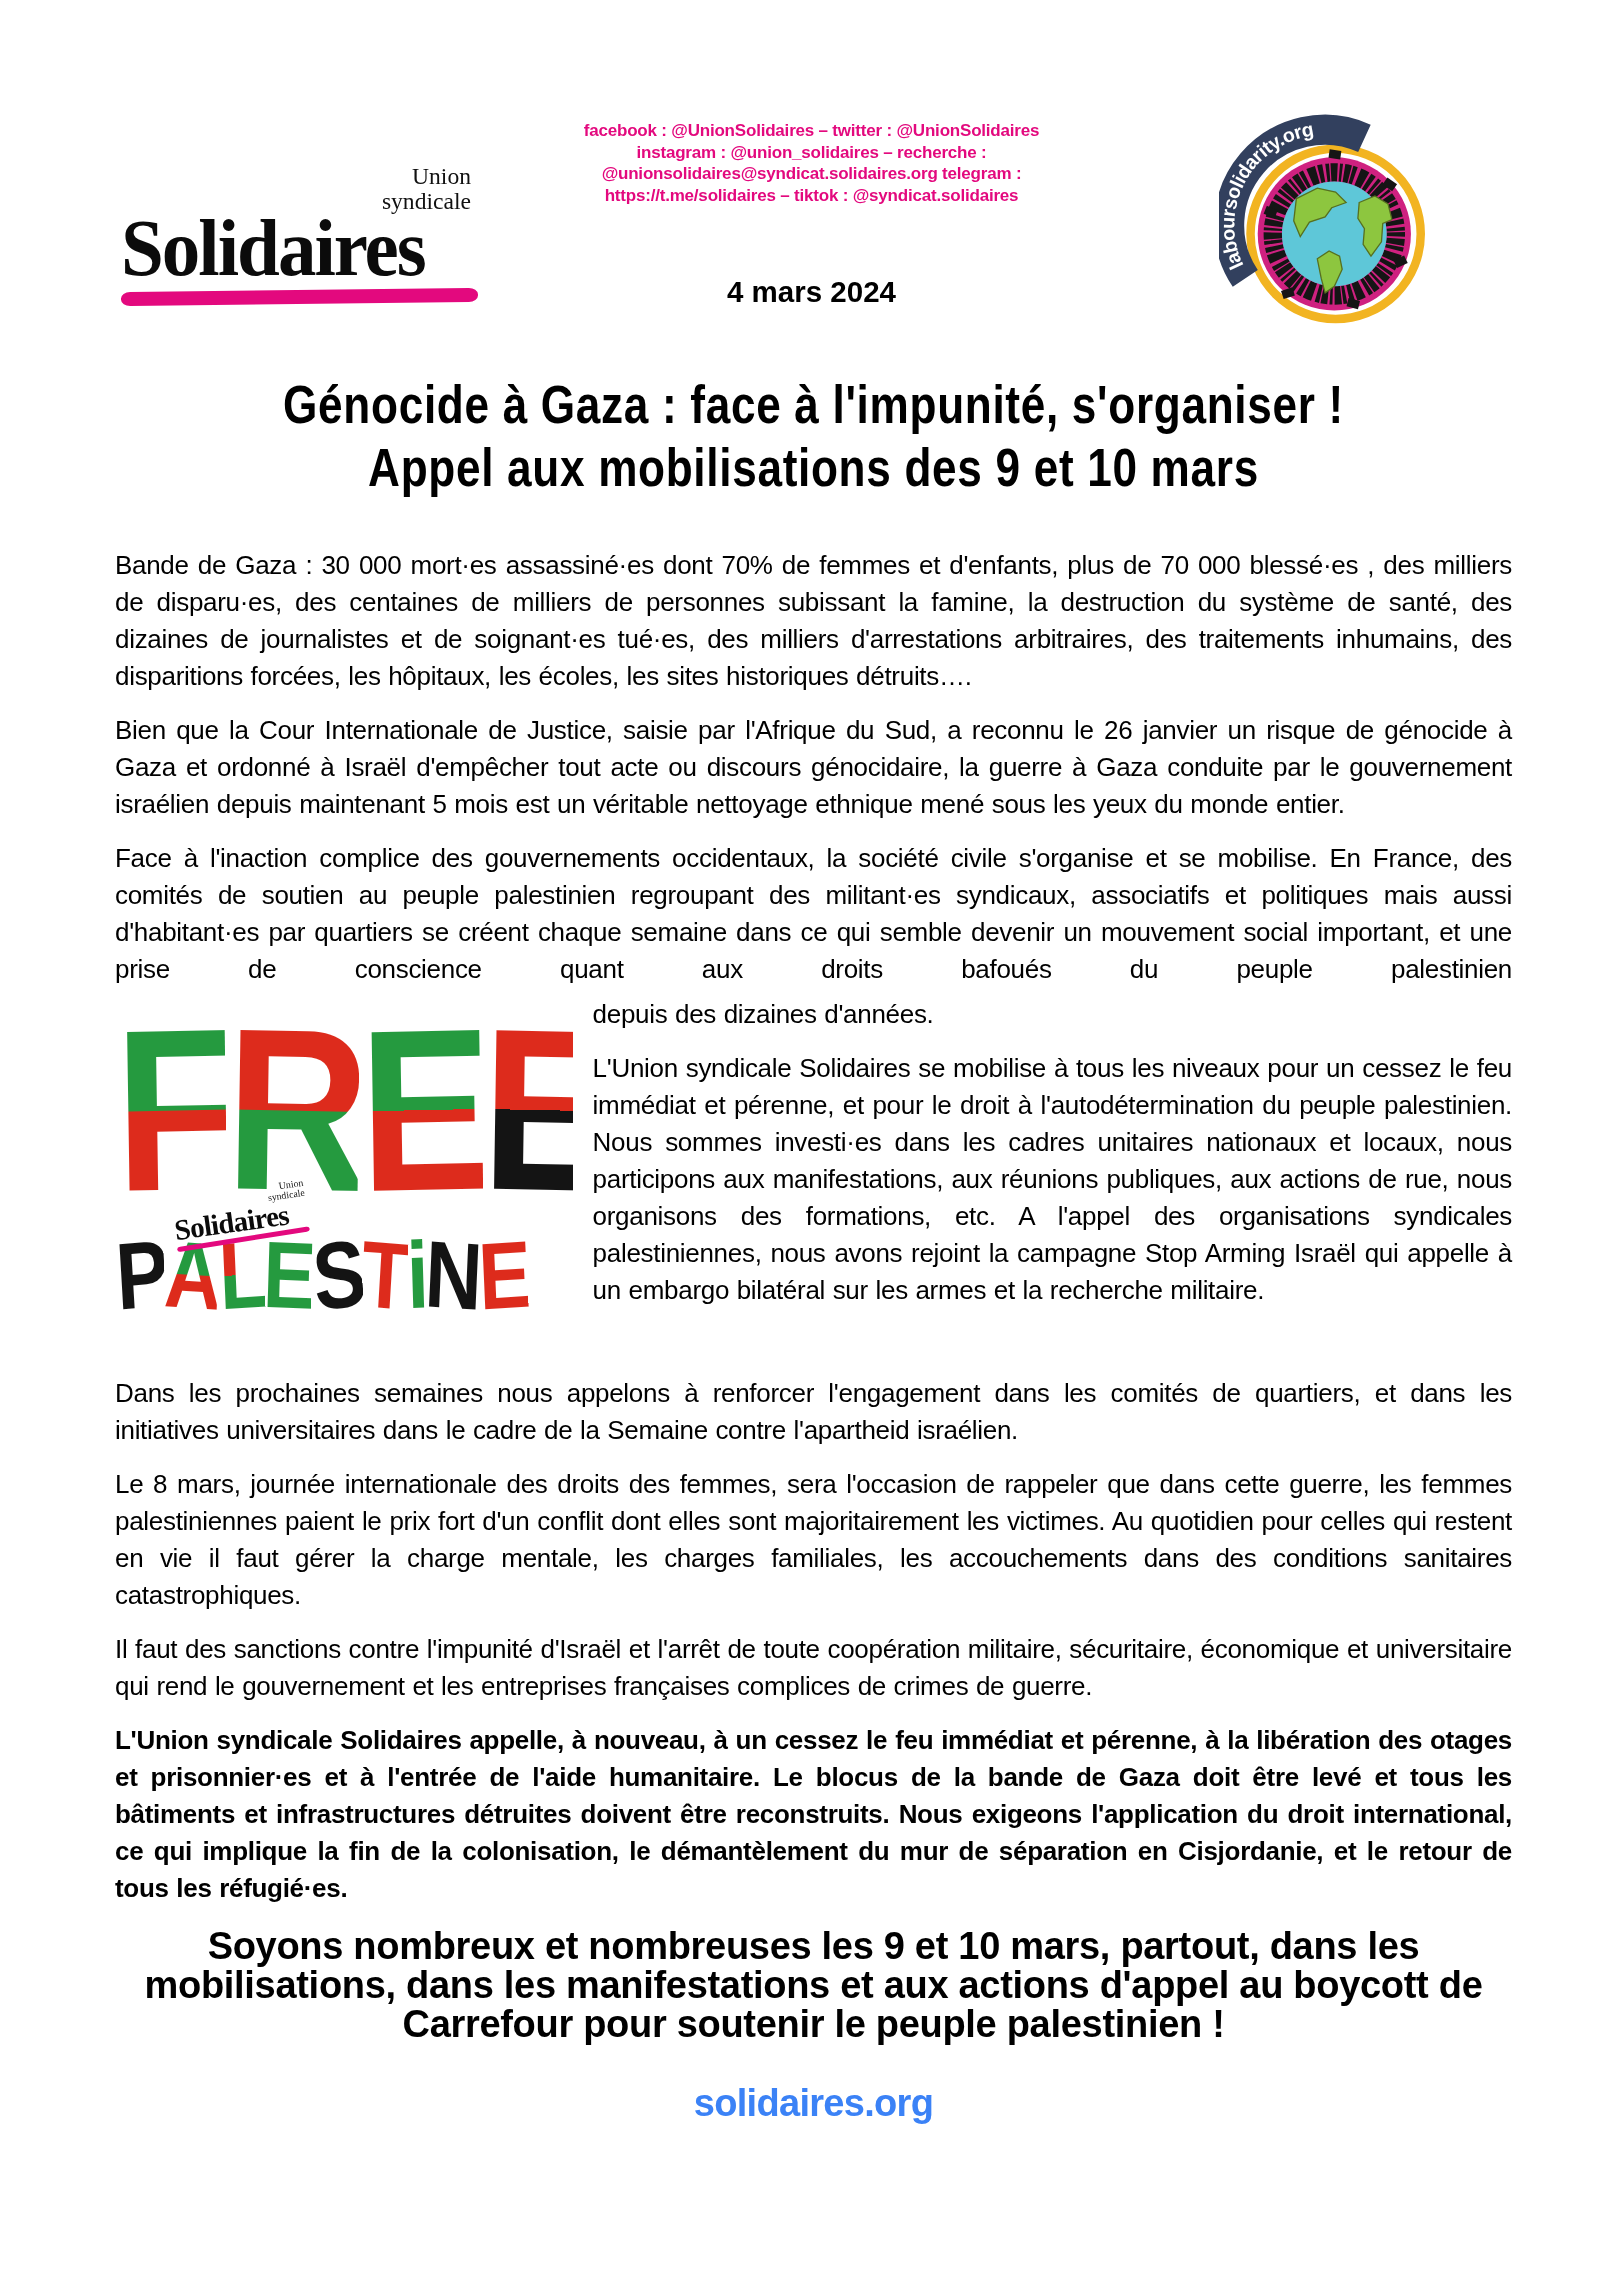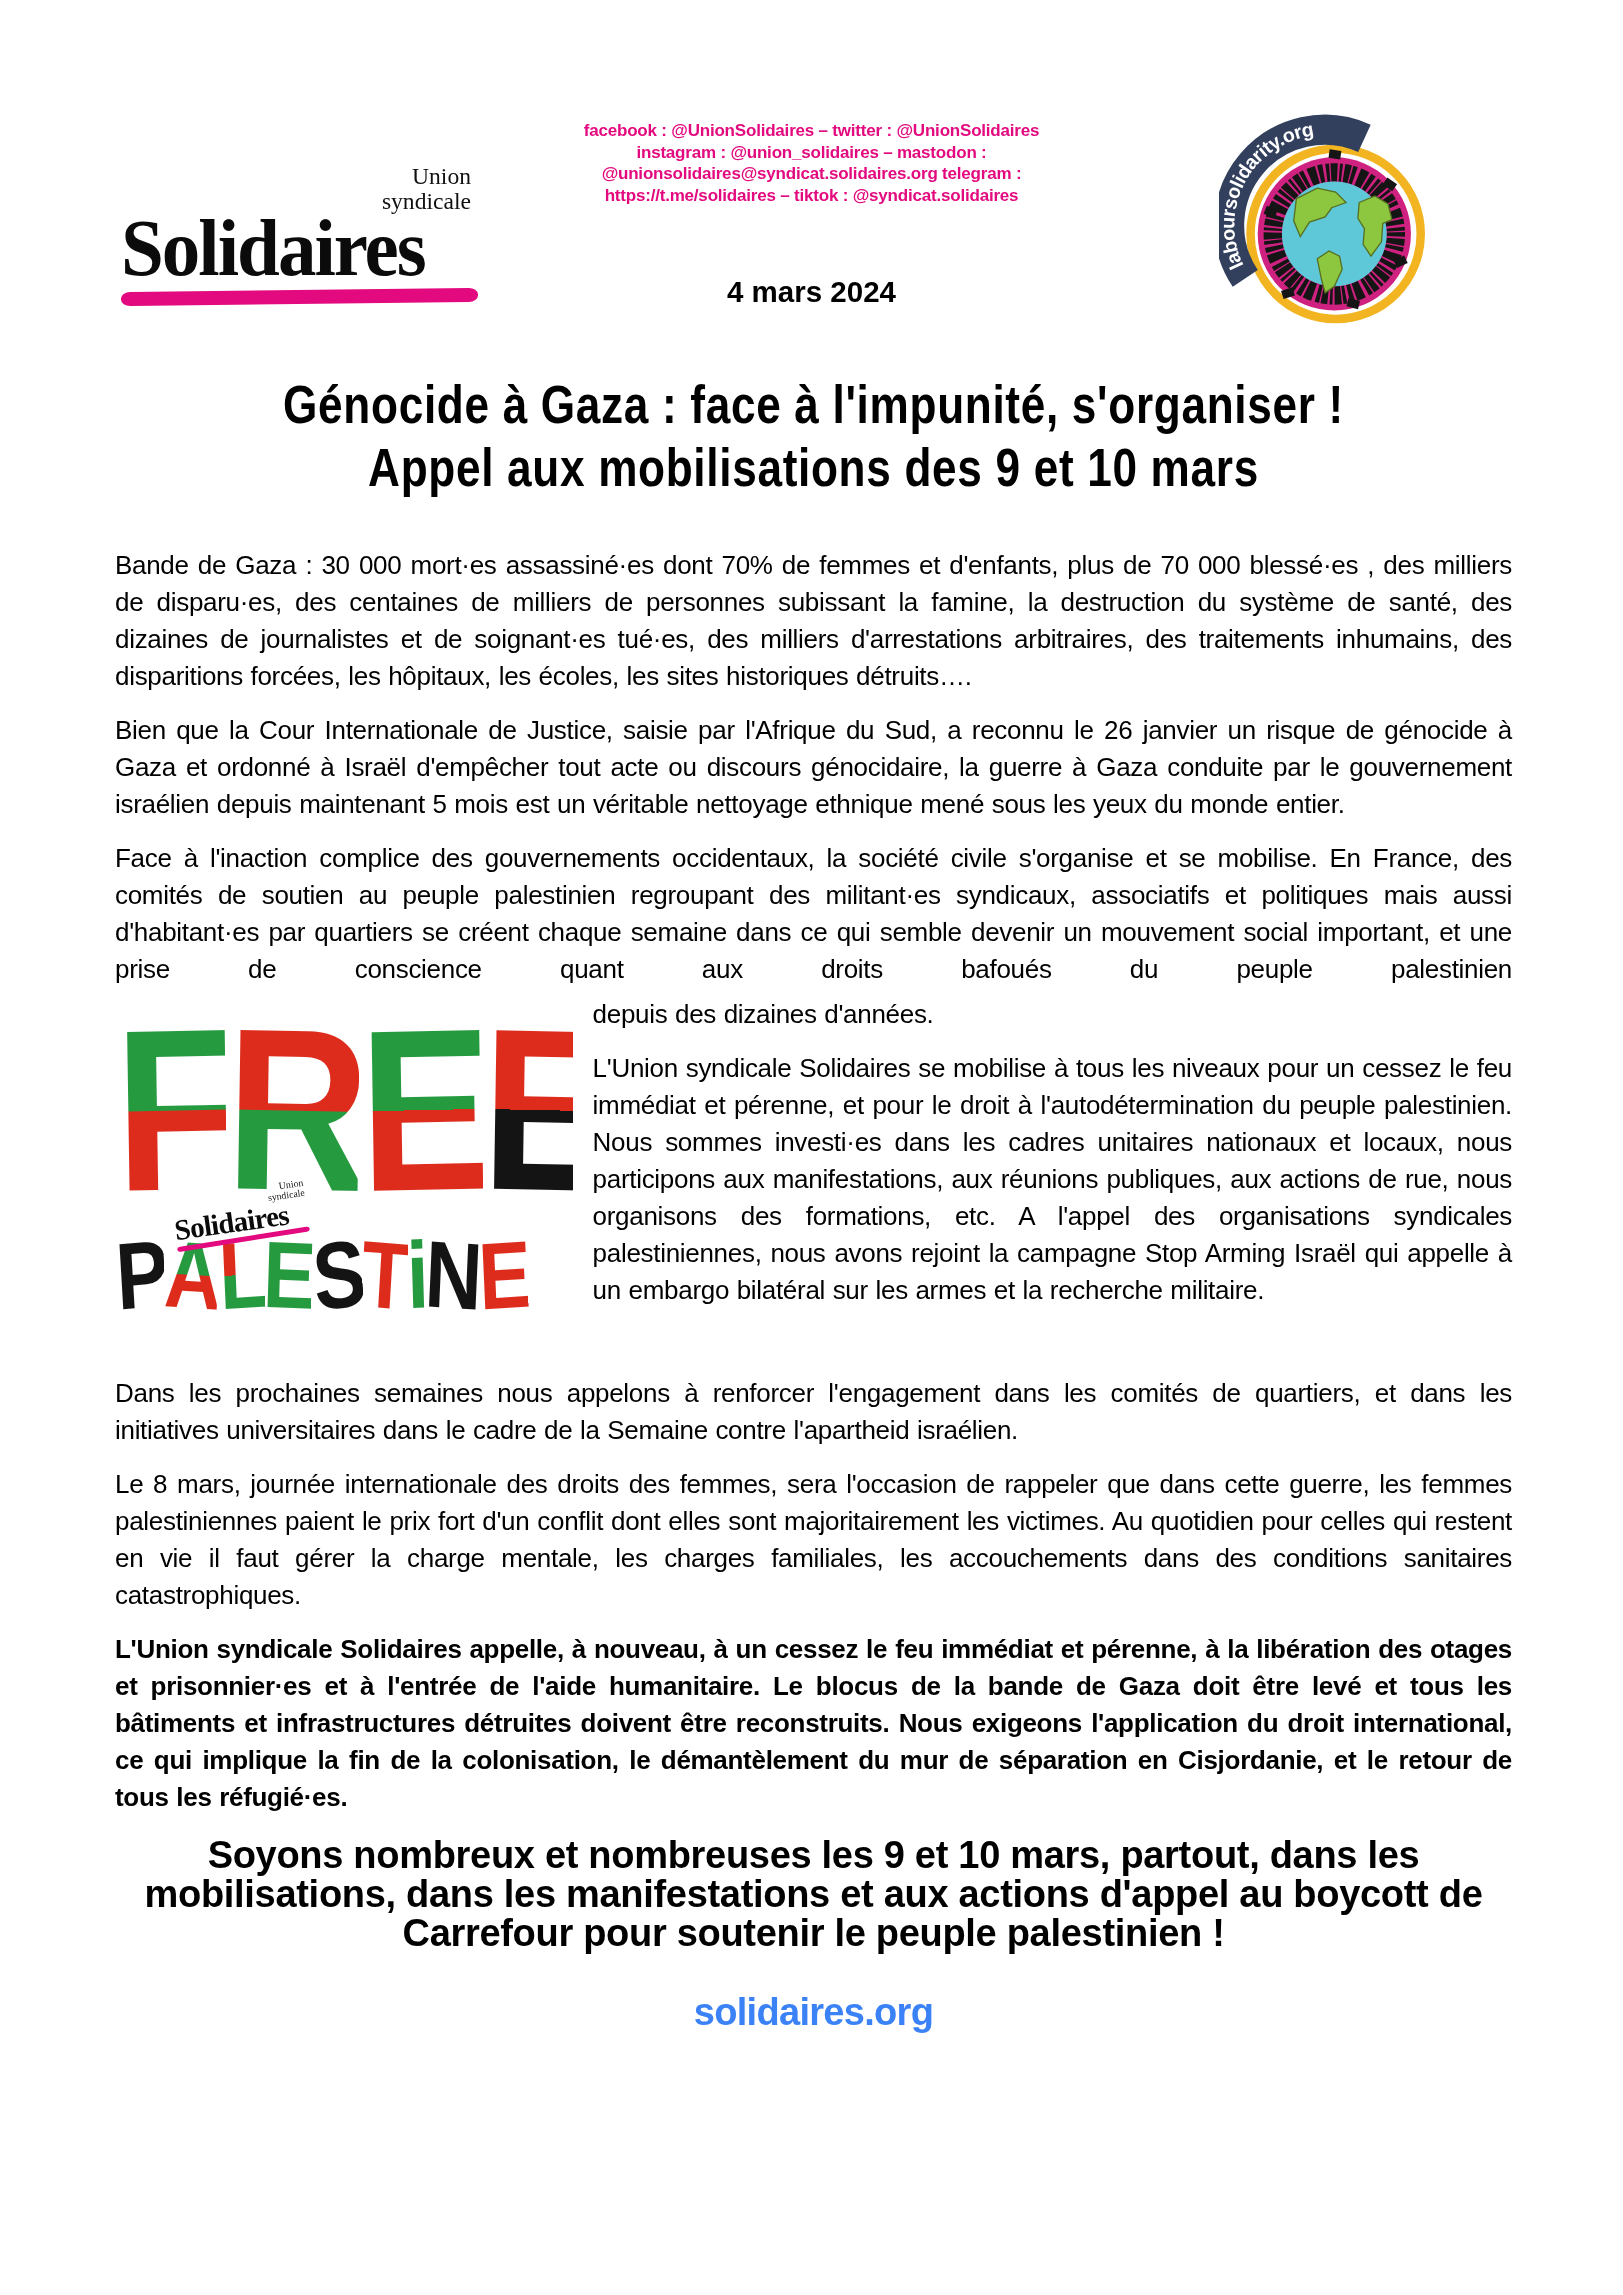--- a/index.html
+++ b/index.html
@@ -94,21 +94,21 @@
     <div class="logo-sup">
       <span>Union</span><br>
       <span>syndicale</span>
     </div>
     <div class="logo-main">Solidaires</div>
     <div class="brush"></div>
   </div>
 
   <div class="social-block">
     <div>facebook : @UnionSolidaires – twitter : @UnionSolidaires</div>
-    <div>instagram : @union_solidaires – mastodon :</div>
+    <div>instagram : @union_solidaires – recherche :</div>
     <div>@unionsolidaires@syndicat.solidaires.org  telegram :</div>
     <div>https://t.me/solidaires – tiktok : @syndicat.solidaires</div>
   </div>
 
   <div class="globe-wrap">
     <svg width="211" height="237" viewBox="0 0 322 362">
       <defs>
         <path id="bannerPath" d="M 40 268 A 146 146 0 0 1 222 54" fill="none"></path>
       </defs>
       <circle cx="178" cy="200" r="130" fill="none" stroke="#f2b421" stroke-width="13"></circle>
@@ -161,20 +161,21 @@
           <div class="mini-brush"></div>
         </div>
       </div>
       <p class="para no-gap">depuis des dizaines d'années.</p>
       <p class="para">L'Union syndicale Solidaires se mobilise à tous les niveaux pour un cessez le feu immédiat et pérenne, et pour le droit à l'autodétermination du peuple palestinien. Nous sommes investi·es dans les cadres unitaires nationaux et locaux, nous participons aux manifestations, aux réunions publiques, aux actions de rue, nous organisons des formations, etc. A l'appel des organisations syndicales palestiniennes, nous avons rejoint la campagne Stop Arming Israël qui appelle à un embargo bilatéral sur les armes et la recherche militaire.</p>
       <div class="clear"></div>
     </div>
 
     <p class="para">Dans les prochaines semaines nous appelons à renforcer l'engagement dans les comités de quartiers, et dans les initiatives universitaires dans le cadre de la Semaine contre l'apartheid israélien.</p>
     <p class="para">Le 8 mars, journée internationale des droits des femmes, sera l'occasion de rappeler que dans cette guerre, les femmes palestiniennes paient le prix fort d'un conflit dont elles sont majoritairement les victimes. Au quotidien pour celles qui restent en vie il faut gérer la charge mentale, les charges familiales, les accouchements dans des conditions sanitaires catastrophiques.</p>
+    <p class="para">Il faut des sanctions contre l'impunité d'Israël et l'arrêt de toute coopération militaire, sécuritaire, économique et universitaire qui rend le gouvernement et les entreprises françaises complices de crimes de guerre.</p>
     <p class="para bold">L'Union syndicale Solidaires appelle, à nouveau, à un cessez le feu immédiat et pérenne, à  la libération des otages et prisonnier·es et à l'entrée de l'aide humanitaire. Le blocus de la bande de Gaza doit être levé et tous les bâtiments et infrastructures détruites doivent être reconstruits. Nous exigeons l'application du droit international, ce qui implique la fin de la colonisation, le démantèlement du mur de séparation en Cisjordanie, et le retour de tous les réfugié·es.</p>
 
     <p class="call">Soyons nombreux et nombreuses les 9 et 10 mars, partout, dans les mobilisations, dans les manifestations et aux actions d'appel au boycott de Carrefour pour soutenir le peuple palestinien !</p>
 
     <div class="site-footer">solidaires.org</div>
   </div>
 
 </div>
 
 

